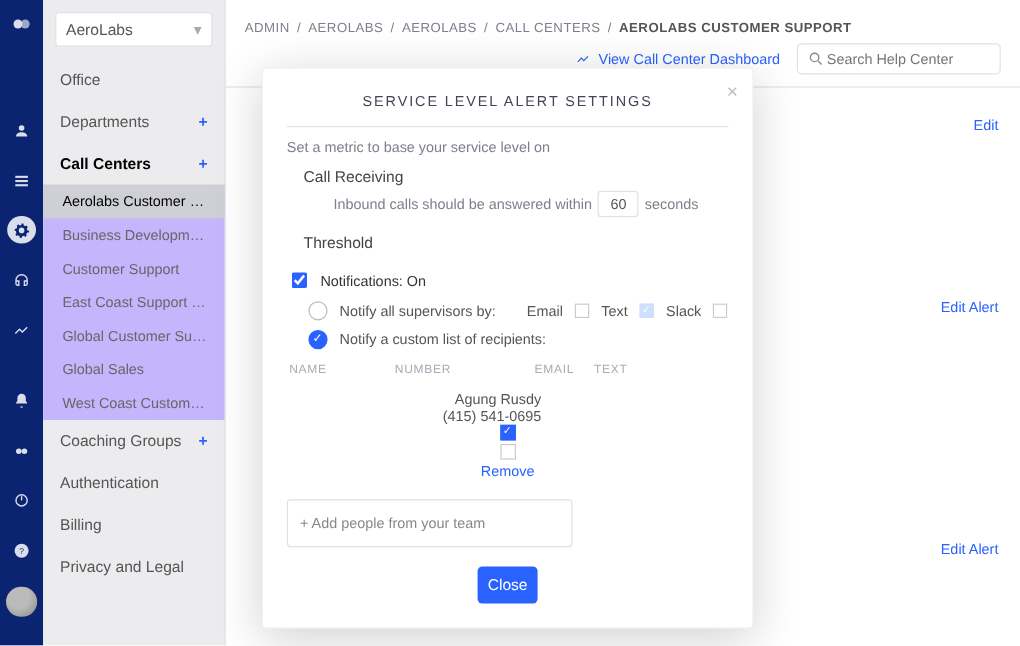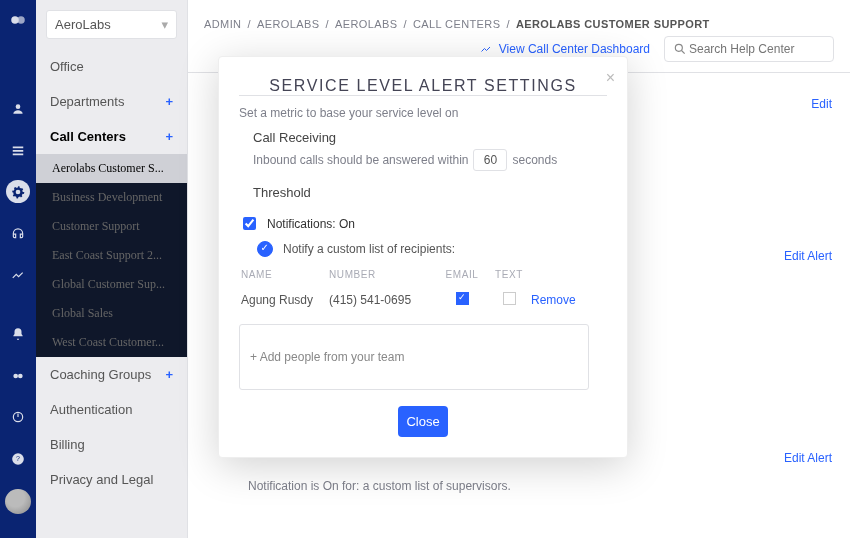--- a/index.html
+++ b/index.html
@@ -21,66 +21,66 @@
   .rail .spacer{flex:1;}
   .rail .icon{opacity:.85;display:flex;align-items:center;justify-content:center;width:24px;height:24px;}
   .rail .icon.active{background:#fff;border-radius:50%;color:var(--navy);}
   
   .side{width:152px;background:var(--sidebar);border-right:1px solid var(--border);display:flex;flex-direction:column;}
   .org{display:flex;align-items:center;justify-content:space-between;margin:10px;border:1px solid var(--border);border-radius:3px;background:#fff;padding:6px 8px;color:#555;}
   .org .caret{color:#aaa;}
   .side-item{padding:10px 14px;color:#555;display:flex;align-items:center;justify-content:space-between;font-size:13px;}
   .side-item.bold{color:#000;font-weight:600;}
   .side-item .plus{color:var(--blue2);font-weight:700;cursor:pointer;}
-  .sub{background:#0f172a;font-family:Liberation Serif, serif;}
+  .sub{background:#c4b5fd;}
   .sub .sub-item{padding:7px 14px 7px 16px;font-size:12px;color:#666;white-space:nowrap;overflow:hidden;text-overflow:ellipsis;}
   .sub .sub-item.sel{background:#cfd0d6;color:#000;}
   
   .main{flex:1;display:flex;flex-direction:column;}
   .crumbbar{padding:18px 16px 0;color:var(--muted);font-size:11px;display:flex;align-items:flex-start;gap:6px;letter-spacing:.4px;}
   .crumbbar b{color:#555;font-weight:700;}
   .topbar{display:flex;align-items:center;justify-content:flex-end;padding:6px 16px 10px;gap:14px;border-bottom:1px solid var(--border);}
   .dashlink{color:var(--blue2);font-size:12px;display:flex;align-items:center;gap:6px;}
   .searchwrap{display:flex;align-items:center;border:1px solid var(--border);border-radius:4px;padding:4px 8px;width:170px;color:#999;background:#fff;}
   .searchwrap input{border:0;outline:0;font-size:12px;width:100%;color:#555;}
   .panel{padding:10px 18px;}
   .row{display:flex;align-items:center;justify-content:space-between;padding:14px 0;}
   .row .edit{color:var(--blue2);font-size:12px;}
   .note{color:var(--muted);font-size:12px;margin-left:42px;}
   .modal{position:absolute;left:218px;top:56px;width:410px;background:#fff;border:1px solid #eee;border-radius:4px;box-shadow:0 8px 40px rgba(0,0,0,.18);padding:16px 20px 20px;}
-  .modal h3{text-align:center;font-size:16px;letter-spacing:1.6px;font-weight:500;color:#445;margin:4px 0 0;}
+  .modal h3{text-align:center;font-size:12px;letter-spacing:1.6px;font-weight:500;color:#445;margin:4px 0 14px;}
   .modal .x{position:absolute;right:12px;top:12px;color:#bbb;cursor:pointer;font-size:16px;}
   .modal hr{border:0;border-top:1px solid var(--border);margin:0 0 10px;}
   .hint{color:var(--muted);font-size:12px;margin-bottom:10px;}
   .sec{padding-left:14px;margin-bottom:14px;}
   .sec .t{color:#444;font-size:13px;margin-bottom:4px;}
-  .sec .d{color:var(--muted);font-size:12px;display:flex;align-items:center;gap:5px;}
+  .sec .d{color:var(--muted);font-size:12px;display:flex;align-items:center;gap:5px;justify-content:center;}
   .numin{width:34px;border:1px solid var(--border);border-radius:3px;text-align:center;padding:3px 2px;font-size:12px;color:#555;}
   .chkline{display:flex;align-items:center;gap:8px;color:#333;font-size:12px;}
   .chkline input[type=checkbox]{accent-color:var(--blue2);}
   .opts{padding-left:18px;margin-top:8px;}
   .optrow{display:flex;align-items:center;gap:10px;color:#555;font-size:12px;margin-bottom:8px;}
   .radio{width:16px;height:16px;border:1px solid #bbb;border-radius:50%;display:inline-block;flex:none;}
   .radio.on{background:var(--blue2);border-color:var(--blue2);position:relative;}
   .radio.on::after{content:"✓";color:#fff;font-size:10px;position:absolute;left:2.5px;top:0px;}
   .minicb{width:12px;height:12px;border:1px solid #ccc;background:#fff;display:inline-block;}
   .minicb.filled{background:#cfe0ff;border-color:#cfe0ff;position:relative;}
   .minicb.filled::after{content:"✓";color:#fff;font-size:9px;position:absolute;left:1px;top:-1px;}
   .tbl{margin-top:8px;}
   .tbl .hd{display:flex;color:#a9abb5;font-size:10px;letter-spacing:.6px;padding:4px 2px;}
   .tbl .hd :nth-child(1),.tbl .rw :nth-child(1){width:88px;}
   .tbl .hd :nth-child(2),.tbl .rw :nth-child(2){width:108px;}
   .tbl .hd :nth-child(3),.tbl .rw :nth-child(3){width:50px;text-align:center;}
   .tbl .hd :nth-child(4),.tbl .rw :nth-child(4){width:44px;text-align:center;}
   .tbl .hd :nth-child(5),.tbl .rw :nth-child(5){flex:1;text-align:left;}
-  .tbl .rw{display:flex;align-items:center;font-size:12px;color:#555;padding:8px 2px;}
+  .tbl .rw{display:flex;align-items:center;font-size:12px;color:#555;padding:8px 2px;flex-direction:column;}
   .tbl .rw .cb{width:13px;height:13px;display:inline-block;border:1px solid #ccc;}
   .tbl .rw .cb.on{background:var(--blue2);border-color:var(--blue2);position:relative;}
   .tbl .rw .cb.on::after{content:"✓";color:#fff;font-size:9px;position:absolute;left:1.5px;top:-1px;}
-  .addbox{margin-top:8px;border:1px solid var(--border);border-radius:3px;padding:25px 10px;color:#888;font-size:12px;width:350px;}
+  .addbox{margin-top:8px;border:1px solid var(--border);border-radius:3px;padding:12px 10px;color:#888;font-size:12px;width:238px;}
   .closebtn{display:block;margin:16px auto 0;background:var(--blue2);color:#fff;border:0;border-radius:4px;padding:8px 8px;font-size:13px;cursor:pointer;}
   .avatar{width:26px;height:26px;border-radius:50%;background:radial-gradient(circle at 40% 35%, #bbb 40%, #888 100%);}
   svg{display:block;}
 </style>
 </head>
 <body>
 
 <div class="app">
   <div class="rail">
     <span class="icon">
@@ -252,20 +252,31 @@
     <div class="t">Threshold</div>
   </div>
 
   <div class="chkline">
     <input type="checkbox" checked="" style="">
     <span>Notifications: On</span>
   </div>
 
   <div class="opts">
     <div class="optrow">
+      <span class="radio"></span>
+      <span>Notify all supervisors by:</span>
+      <span style="width:6px"></span>
+      <span>Email</span>
+      <span class="minicb"></span>
+      <span>Text</span>
+      <span class="minicb filled"></span>
+      <span>Slack</span>
+      <span class="minicb"></span>
+    </div>
+    <div class="optrow">
       <span class="radio on"></span>
       <span>Notify a custom list of recipients:</span>
     </div>
   </div>
 
   <div class="tbl">
     <div class="hd">
       <span>NAME</span>
       <span>NUMBER</span>
       <span>EMAIL</span>

